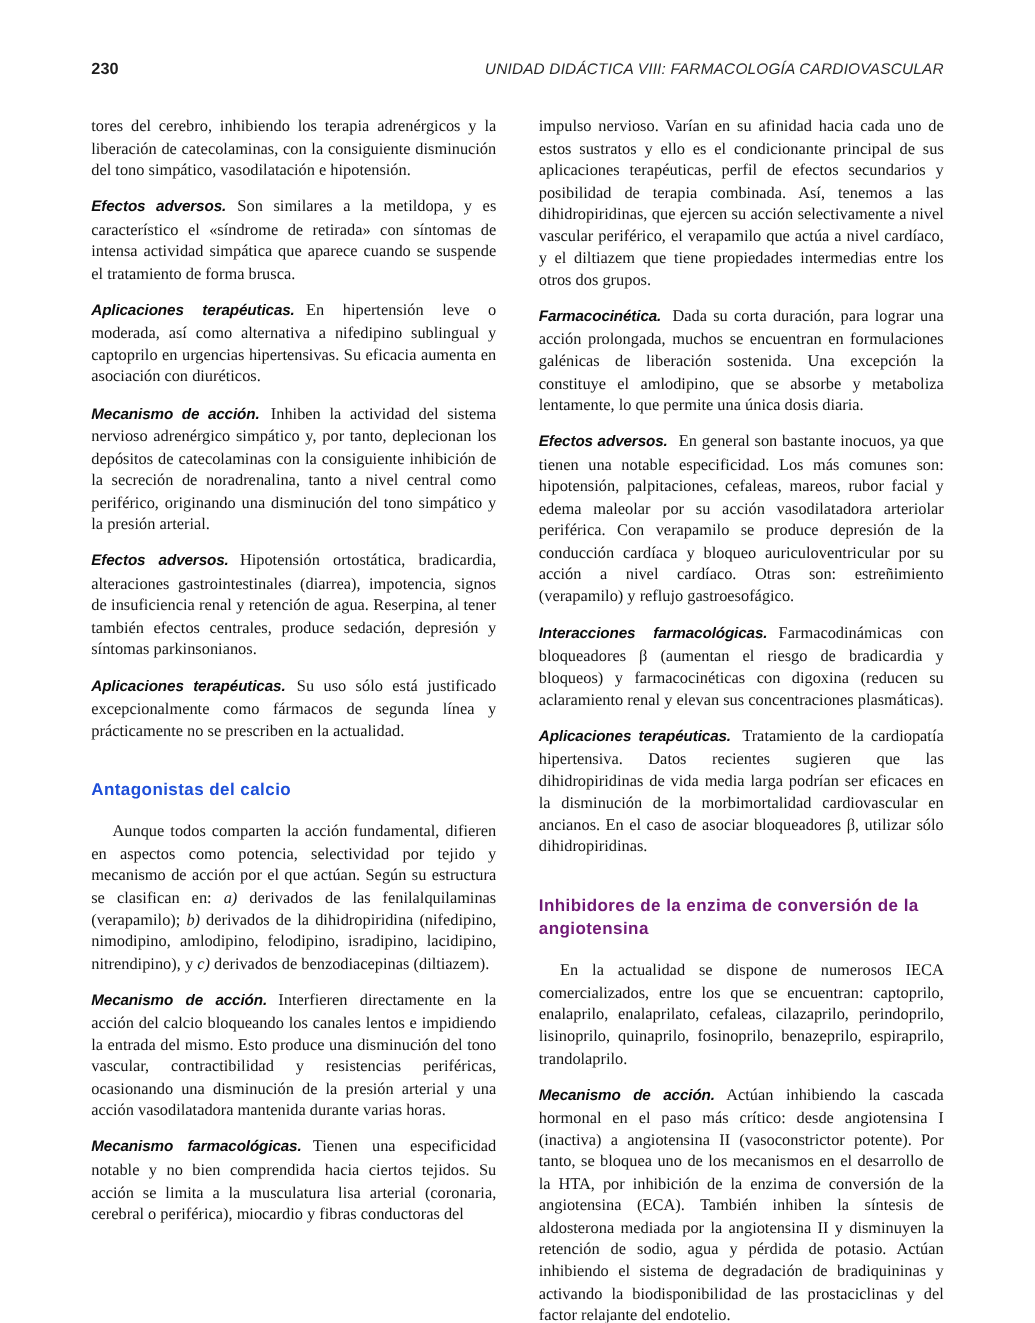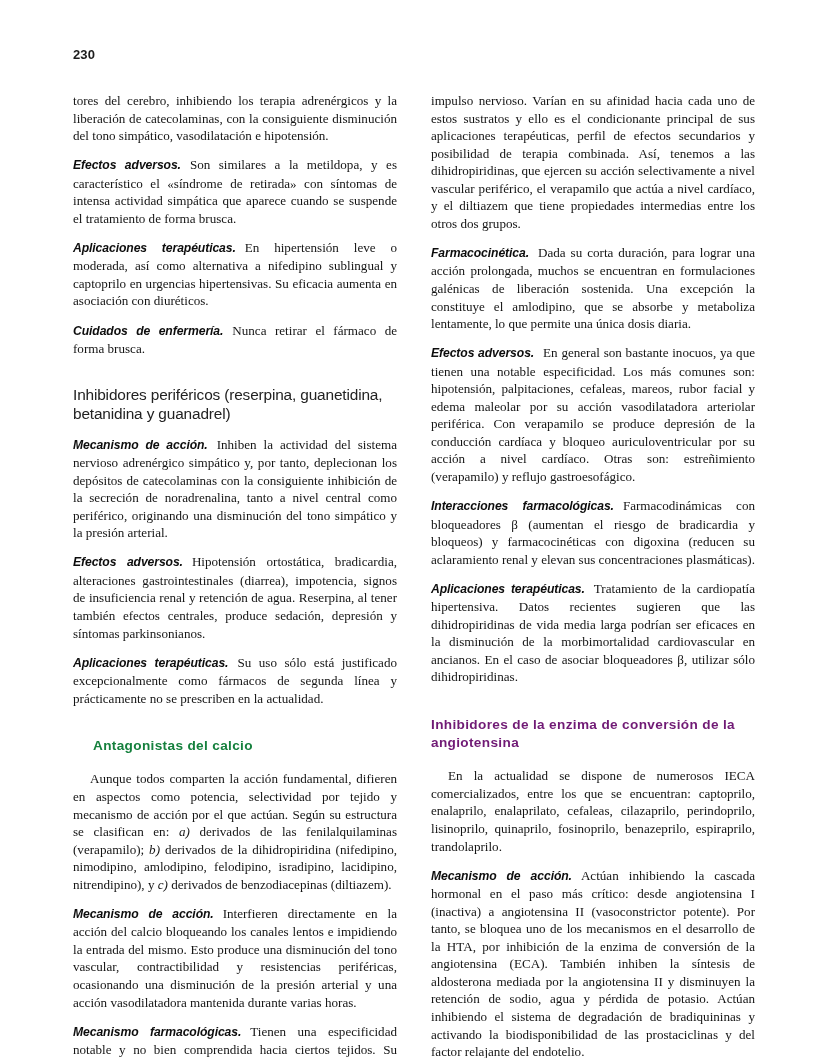--- a/index.html
+++ b/index.html
@@ -128,43 +128,42 @@
     font-style: italic;
   }
 </style>
 </head>
 <body>
 
 <div class="page">
 
   <div class="running-head">
     <span class="folio">230</span>
+    <span class="head-title">UNIDAD DIDÁCTICA VIII: FARMACOLOGÍA CARDIOVASCULAR</span>
   </div>
 
   <div class="columns">
 
     <div class="col">
 
       <p class="body">tores del cerebro, inhibiendo los terapia adrenérgicos y la liberación de catecolaminas, con la consiguiente disminución del tono simpático, vasodilatación e hipotensión.</p>
 
       <p class="body"><span class="run-in">Efectos adversos.</span><span class="run-in-gap"></span><span>Son similares a la metildopa, y es característico el «síndrome de retirada» con síntomas de intensa actividad simpática que aparece cuando se suspende el tratamiento de forma brusca.</span></p>
 
       <p class="body"><span class="run-in">Aplicaciones terapéuticas.</span><span class="run-in-gap"></span><span>En hipertensión leve o moderada, así como alternativa a nifedipino sublingual y captoprilo en urgencias hipertensivas. Su eficacia aumenta en asociación con diuréticos.</span></p>
 
-      <p class="body"><span class="run-in">Cuidados de enfermería.</span><span class="run-in-gap"></span><span>Nunca retirar el fármaco de forma brusca.</span></p>
 
-      <h2 class="sec-head spaced">Inhibidores periféricos (reserpina, guanetidina, betanidina y guanadrel)</h2>
 
       <p class="body"><span class="run-in">Mecanismo de acción.</span><span class="run-in-gap"></span><span>Inhiben la actividad del sistema nervioso adrenérgico simpático y, por tanto, deplecionan los depósitos de catecolaminas con la consiguiente inhibición de la secreción de noradrenalina, tanto a nivel central como periférico, originando una disminución del tono simpático y la presión arterial.</span></p>
 
       <p class="body"><span class="run-in">Efectos adversos.</span><span class="run-in-gap"></span><span>Hipotensión ortostática, bradicardia, alteraciones gastrointestinales (diarrea), impotencia, signos de insuficiencia renal y retención de agua. Reserpina, al tener también efectos centrales, produce sedación, depresión y síntomas parkinsonianos.</span></p>
 
       <p class="body"><span class="run-in">Aplicaciones terapéuticas.</span><span class="run-in-gap"></span><span>Su uso sólo está justificado excepcionalmente como fármacos de segunda línea y prácticamente no se prescriben en la actualidad.</span></p>
 
-      <h3 class="teal-head spaced" style="color: #15803d; margin-left: 20px;">Antagonistas del calcio</h3>
+      <h3 class="teal-head spaced" style="color: #1d4ed8;">Antagonistas del calcio</h3>
 
       <p class="body indent"><span>Aunque todos comparten la acción fundamental, difieren en aspectos como potencia, selectividad por tejido y mecanismo de acción por el que actúan. Según su estructura se clasifican en: </span><span class="sup-ital">a)</span><span> derivados de las fenilalquilaminas (verapamilo); </span><span class="sup-ital">b)</span><span> derivados de la dihidropiridina (nifedipino, nimodipino, amlodipino, felodipino, isradipino, lacidipino, nitrendipino), y </span><span class="sup-ital">c)</span><span> derivados de benzodiacepinas (diltiazem).</span></p>
 
       <p class="body"><span class="run-in">Mecanismo de acción.</span><span class="run-in-gap"></span><span>Interfieren directamente en la acción del calcio bloqueando los canales lentos e impidiendo la entrada del mismo. Esto produce una disminución del tono vascular, contractibilidad y resistencias periféricas, ocasionando una disminución de la presión arterial y una acción vasodilatadora mantenida durante varias horas.</span></p>
 
       <p class="body"><span class="run-in">Mecanismo farmacológicas.</span><span class="run-in-gap"></span><span>Tienen una especificidad notable y no bien comprendida hacia ciertos tejidos. Su acción se limita a la musculatura lisa arterial (coronaria, cerebral o periférica), miocardio y fibras conductoras del</span></p>
 
     </div>
 
     <div class="col">

